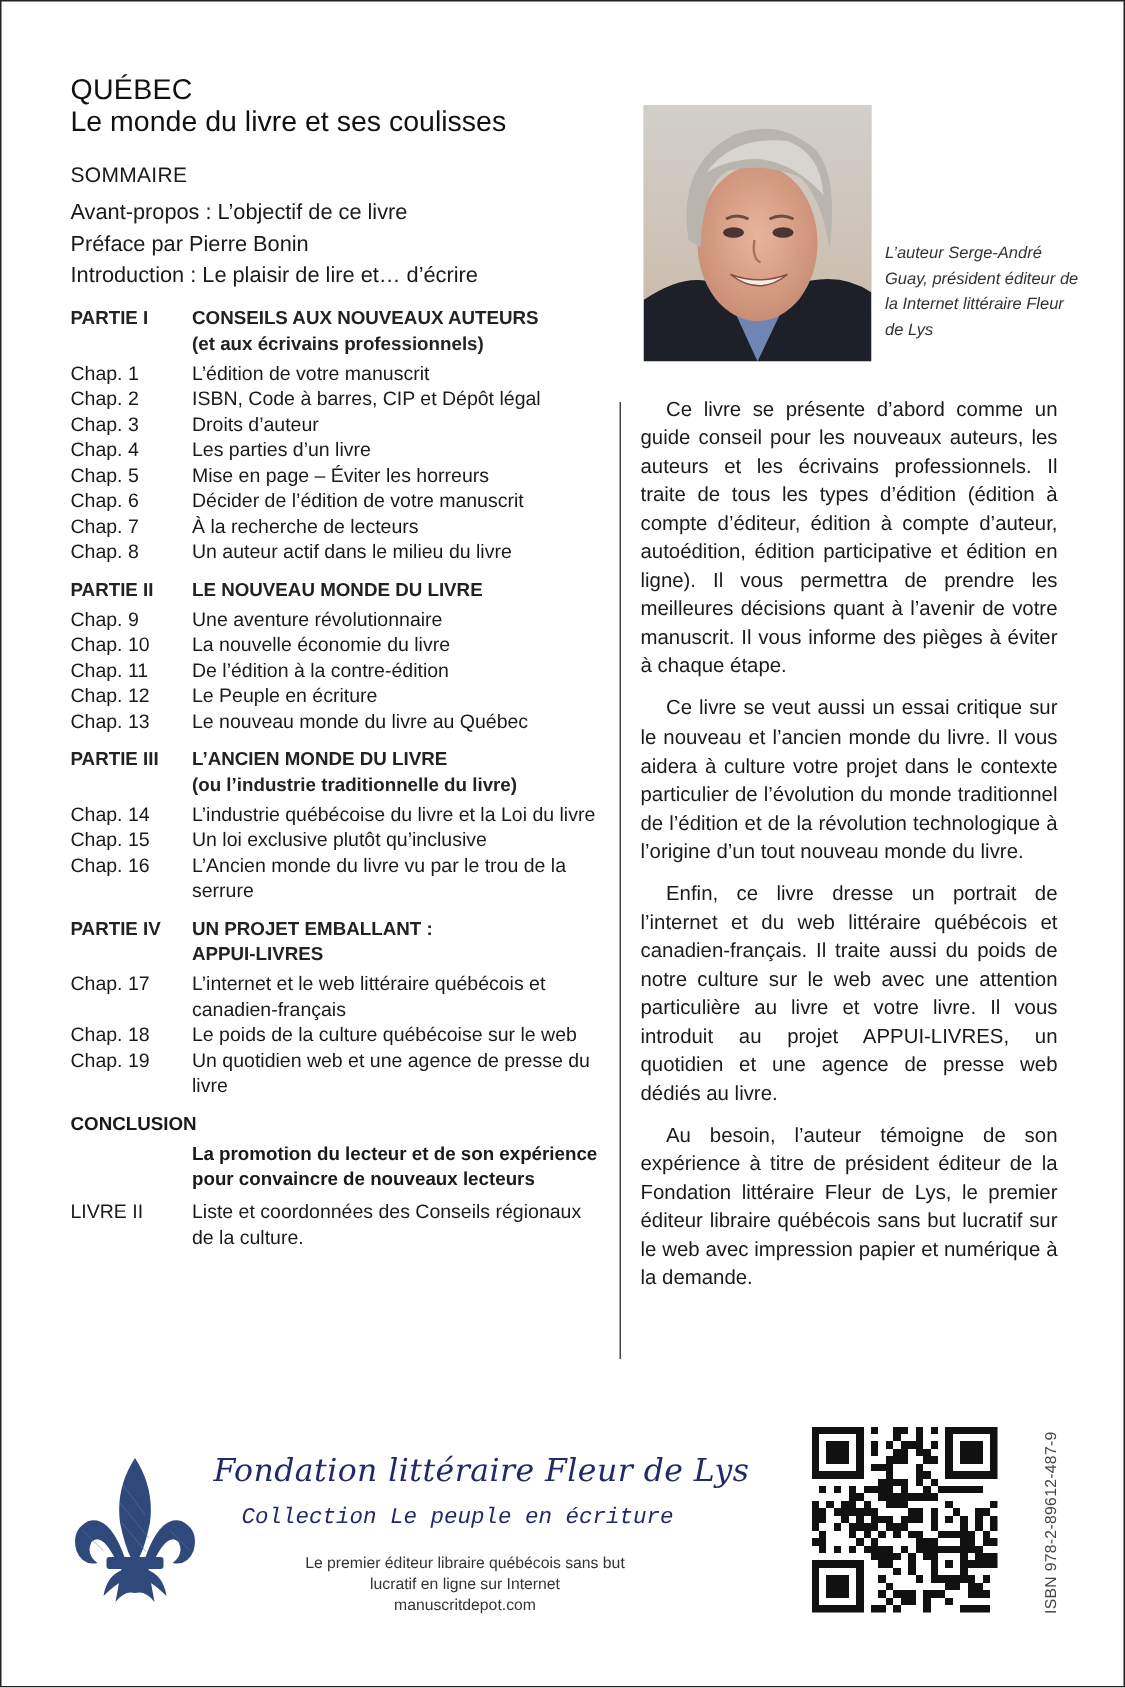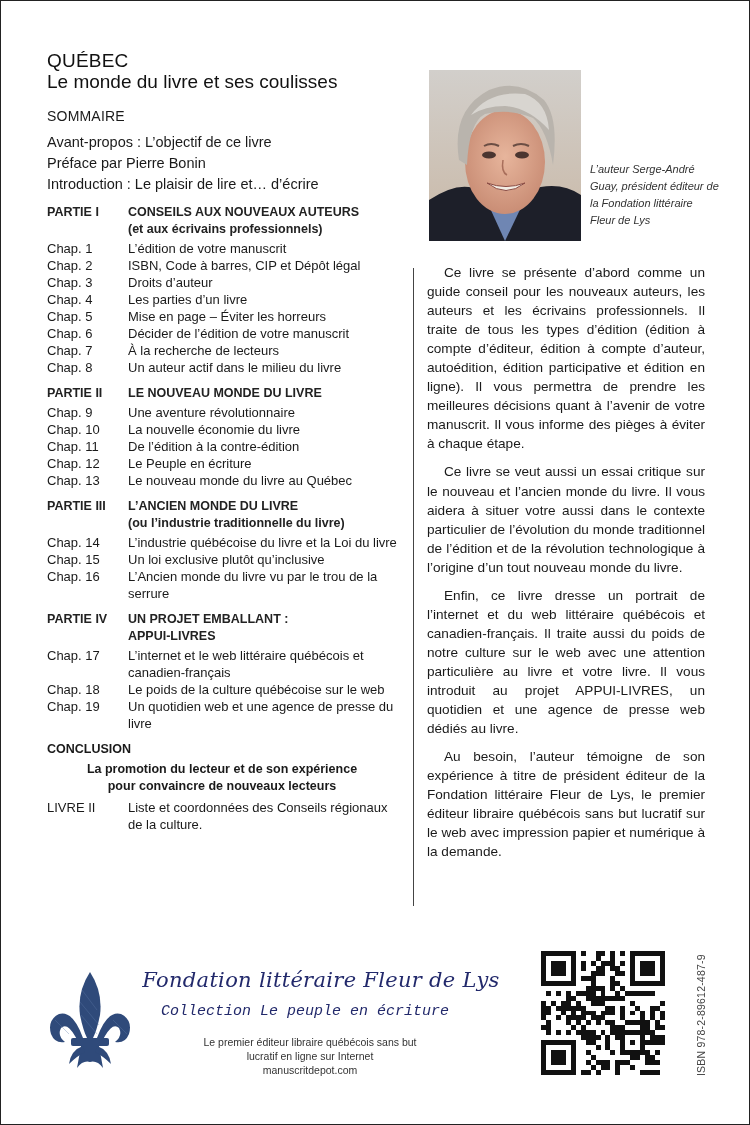--- a/index.html
+++ b/index.html
@@ -21,21 +21,21 @@
     .front-list div { white-space: nowrap; }
     .part { margin-top: 9px; }
     .part-head { display: flex; font-size: 12.5px; line-height: 17px; font-weight: bold; color: #222; }
     .part-head .code { width: 81px; flex: none; }
     .part-head .title { flex: 1; }
     .chap { display: flex; font-size: 13px; line-height: 17px; margin-top: 0; }
     .chap .code { width: 81px; flex: none; }
     .chap .title { flex: 1; padding-right: 6px; }
     .part-head + .chap { margin-top: 2px; }
     .conclusion-title { font-size: 12.5px; line-height: 17px; font-weight: bold; }
-    .conclusion-sub { margin-left: 35px; font-size: 12.5px; line-height: 17px; font-weight: bold; margin-top: 3px; width: 280px; text-align: center; }
+    .conclusion-sub { margin-left: 81px; font-size: 12.5px; line-height: 17px; font-weight: bold; margin-top: 3px; width: 280px; }
     .annex { margin-top: 4px; }
     .annex .chap .code { width: 81px; }
 
     
     .photo {
       position: absolute; left: 429px; top: 70px; width: 152px; height: 171px;
       overflow: hidden; background: #c8c2bb;
     }
     .caption {
       position: absolute; left: 590px; top: 161px; width: 130px;
@@ -222,27 +222,27 @@
     <path d="M30 90 Q22 40 60 20 Q90 8 115 30 Q130 48 124 95 Q118 60 104 48 Q80 38 56 44 Q40 52 38 95 Z" fill="#b9b4ad"></path>
     <path d="M42 45 Q60 20 96 24 Q118 32 120 60 Q100 38 76 36 Q56 36 42 45 Z" fill="#d8d5d0"></path>
     <ellipse cx="60" cy="85" rx="7" ry="3.5" fill="#4a3530"></ellipse>
     <ellipse cx="93" cy="85" rx="7" ry="3.5" fill="#4a3530"></ellipse>
     <path d="M55 76 Q62 72 70 76" stroke="#6b4e44" stroke-width="2" fill="none"></path>
     <path d="M84 76 Q92 72 100 76" stroke="#6b4e44" stroke-width="2" fill="none"></path>
     <path d="M58 113 Q77 128 96 113 Q77 120 58 113 Z" fill="#f3ede4" stroke="#8a4b43" stroke-width="1"></path>
     <path d="M74 90 Q72 102 78 105" stroke="#a86e5b" stroke-width="1.5" fill="none"></path>
   </svg>
 </div>
-<div class="caption">L’auteur Serge-André Guay, président éditeur de la Fondation littéraire Fleur de Lys</div>
+<div class="caption">L’auteur Serge-André Guay, président éditeur de la Internet littéraire Fleur de Lys</div>
 
 <div class="divider"></div>
 
 <div class="body-text">
   <p>Ce livre se présente d’abord comme un guide conseil pour les nouveaux auteurs, les auteurs et les écrivains professionnels. Il traite de tous les types d’édition (édition à compte d’éditeur, édition à compte d’auteur, autoédition, édition participative et édition en ligne). Il vous permettra de prendre les meilleures décisions quant à l’avenir de votre manuscrit. Il vous informe des pièges à éviter à chaque étape.</p>
-  <p>Ce livre se veut aussi un essai critique sur le nouveau et l’ancien monde du livre. Il vous aidera à situer votre aussi dans le contexte particulier de l’évolution du monde traditionnel de l’édition et de la révolution technologique à l’origine d’un tout nouveau monde du livre.</p>
+  <p>Ce livre se veut aussi un essai critique sur le nouveau et l’ancien monde du livre. Il vous aidera à culture votre projet dans le contexte particulier de l’évolution du monde traditionnel de l’édition et de la révolution technologique à l’origine d’un tout nouveau monde du livre.</p>
   <p>Enfin, ce livre dresse un portrait de l’internet et du web littéraire québécois et canadien-français. Il traite aussi du poids de notre culture sur le web avec une attention particulière au livre et votre livre. Il vous introduit au projet APPUI-LIVRES, un quotidien et une agence de presse web dédiés au livre.</p>
   <p>Au besoin, l’auteur témoigne de son expérience à titre de président éditeur de la Fondation littéraire Fleur de Lys, le premier éditeur libraire québécois sans but lucratif sur le web avec impression papier et numérique à la demande.</p>
 </div>
 
 <div class="fleur">
   <svg width="86" height="102" viewBox="0 0 86 102">
     <g fill="#2f4a7a">
       <path d="M43 2 Q30 22 33 45 Q36 60 40 68 L46 68 Q50 60 53 45 Q56 22 43 2 Z"></path>
       <path d="M36 68 Q26 40 12 44 Q0 50 4 64 Q8 74 18 72 Q10 66 14 58 Q20 52 28 66 Q30 70 32 72 Z"></path>
       <path d="M50 68 Q60 40 74 44 Q86 50 82 64 Q78 74 68 72 Q76 66 72 58 Q66 52 58 66 Q56 70 54 72 Z"></path>

